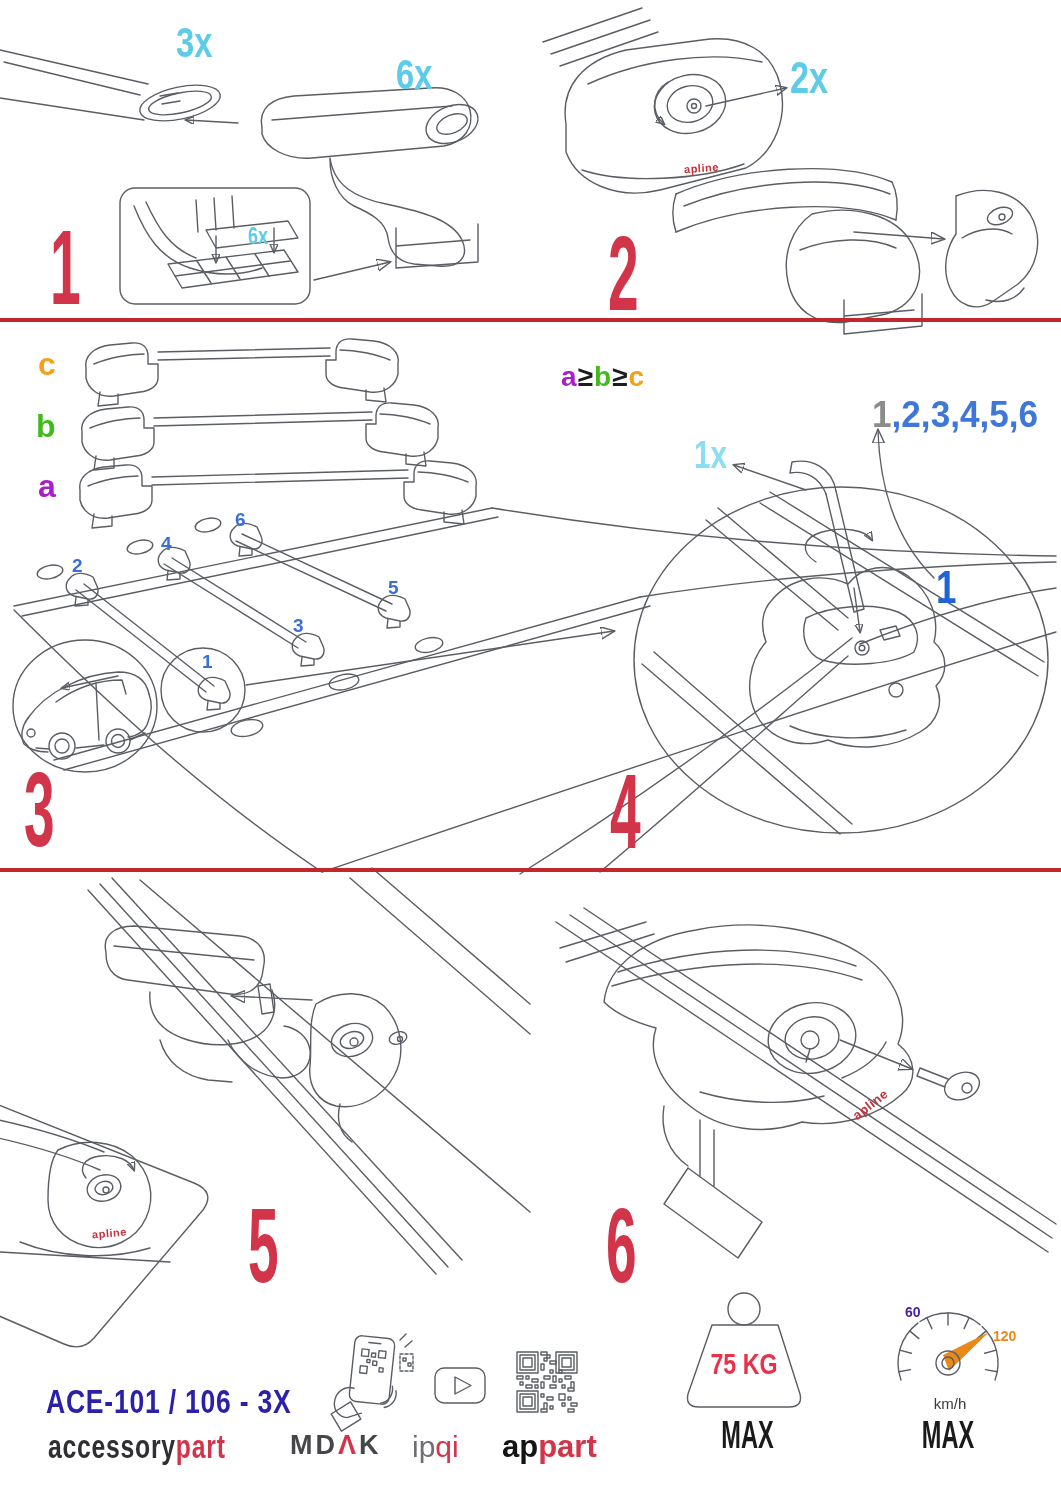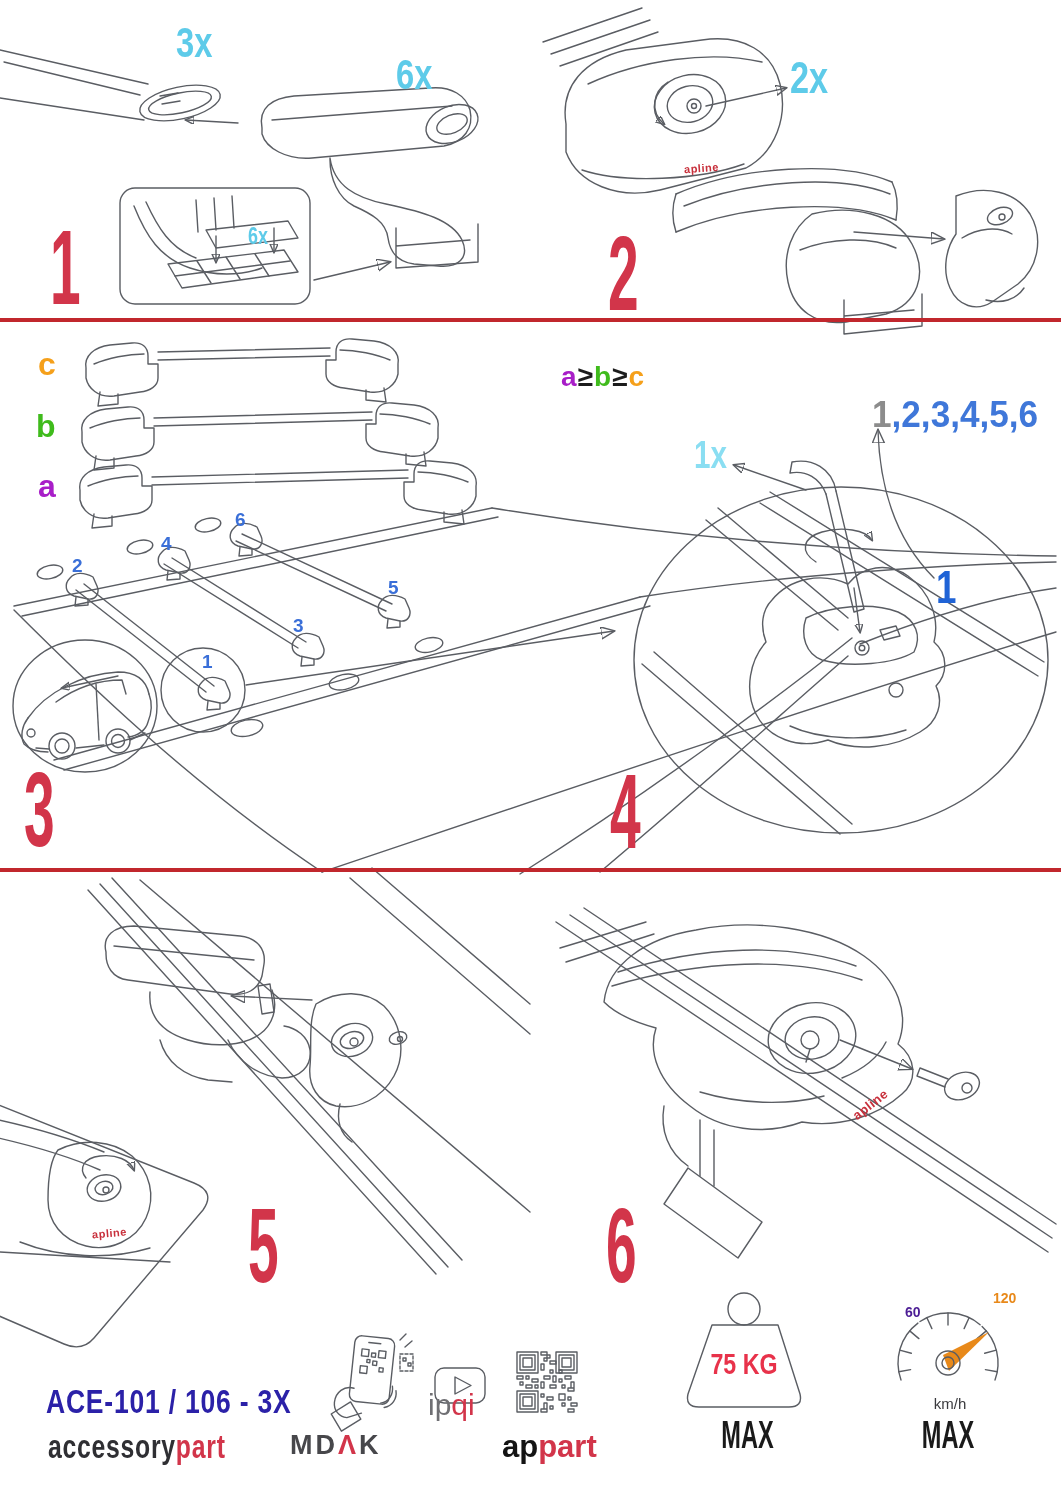--- a/index.html
+++ b/index.html
@@ -372,28 +372,28 @@
 <div class="lbl brandtag" style="left:92px;top:1228px;transform:rotate(-5deg);">apline</div>
 <div class="lbl brandtag" style="left:850px;top:1098px;transform:rotate(-38deg);font-size:13px;">apline</div>
 
 <div class="lbl code" style="left:46px;top:1384px;">ACE-101 / 106 - 3X</div>
 <div class="lbl accpart" style="left:48px;top:1430px;">
   <span>accessory</span><span class="red">part</span>
 </div>
 <div class="lbl mdak" style="left:290px;top:1432px;text-align:right;">
   <span>MD</span><span class="red">Λ</span><span>K</span>
 </div>
-<div class="lbl ipqi" style="left:412px;top:1390px;margin-left:16px;">
+<div class="lbl ipqi" style="left:412px;top:1432px;">
   <span>ip</span><span class="red">qi</span>
 </div>
 <div class="lbl apline" style="left:502px;top:1431px;">
   <span>ap</span><span class="red">part</span>
 </div>
 
 <div class="lbl" style="left:694px;top:1350px;width:100px;text-align:center;font-size:29px;font-weight:bold;color:#e8324a;transform:scaleX(0.8);transform-origin:center top;">75 KG</div>
 <div class="lbl maxlbl" style="left:700px;top:1416px;width:95px;">MAX</div>
 
 <div class="lbl gaugelbl" style="left:905px;top:1305px;color:#4c1d95;">60</div>
-<div class="lbl gaugelbl" style="left:993px;top:1291px;color:#e8891a;">120</div>
+<div class="lbl gaugelbl" style="left:993px;top:1329px;color:#e8891a;">120</div>
 <div class="lbl" style="left:928px;top:1396px;width:44px;text-align:center;font-size:15px;color:#3a3a3e;">km/h</div>
 <div class="lbl maxlbl" style="left:905px;top:1416px;width:86px;">MAX</div>
 
 </div>
 
 </body></html>

